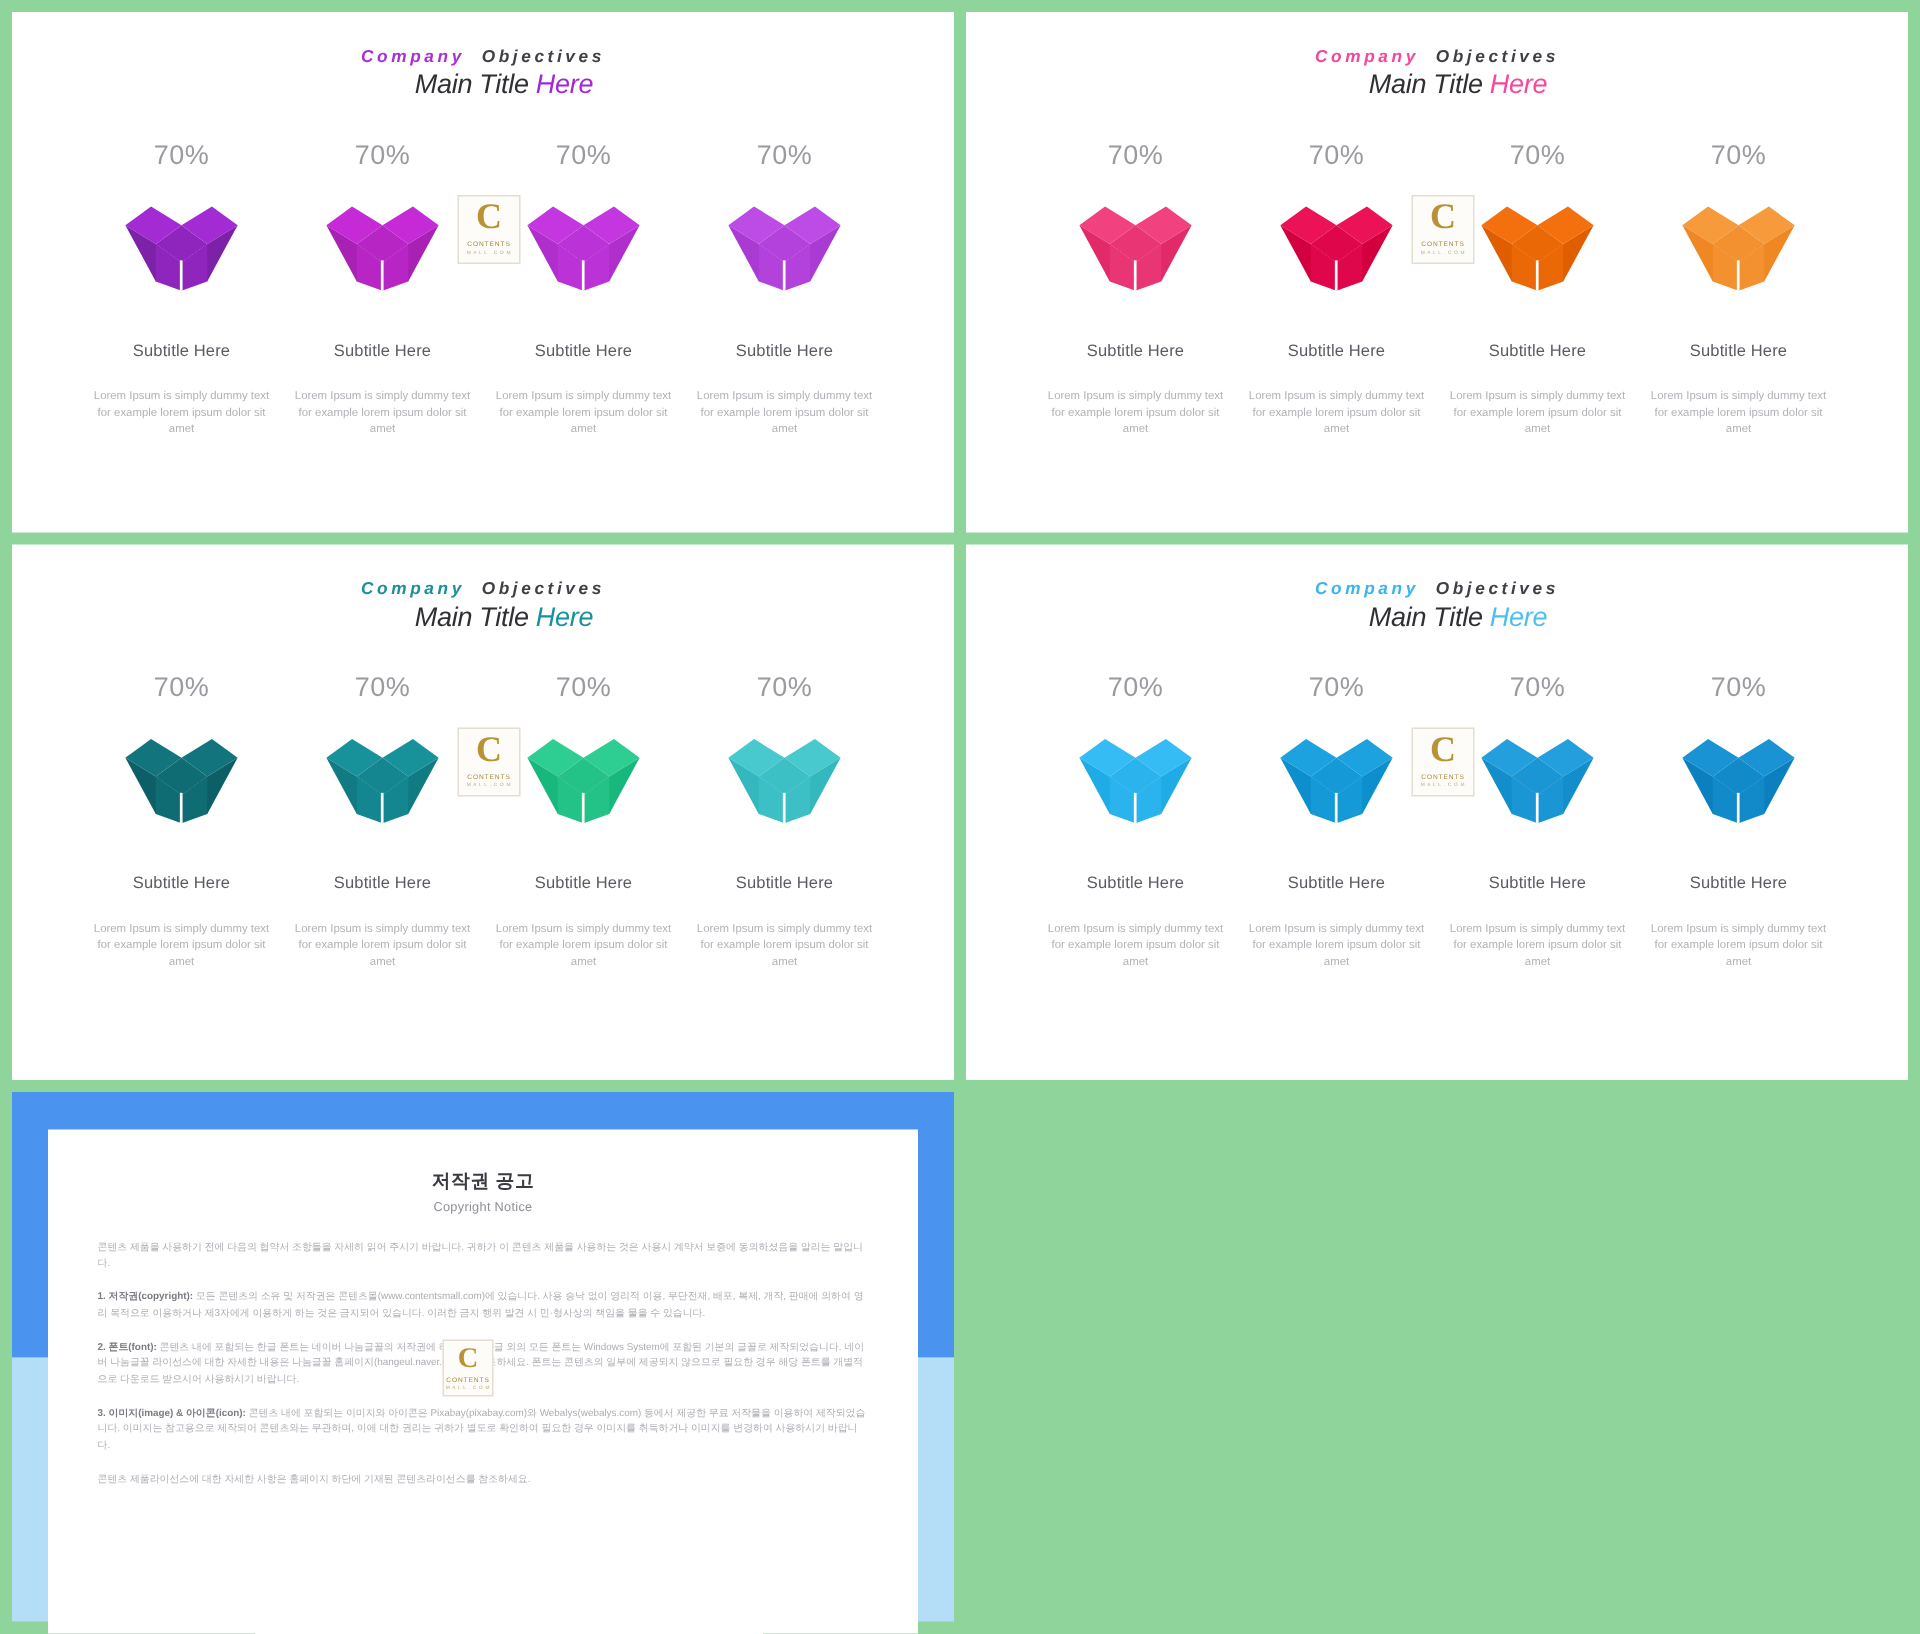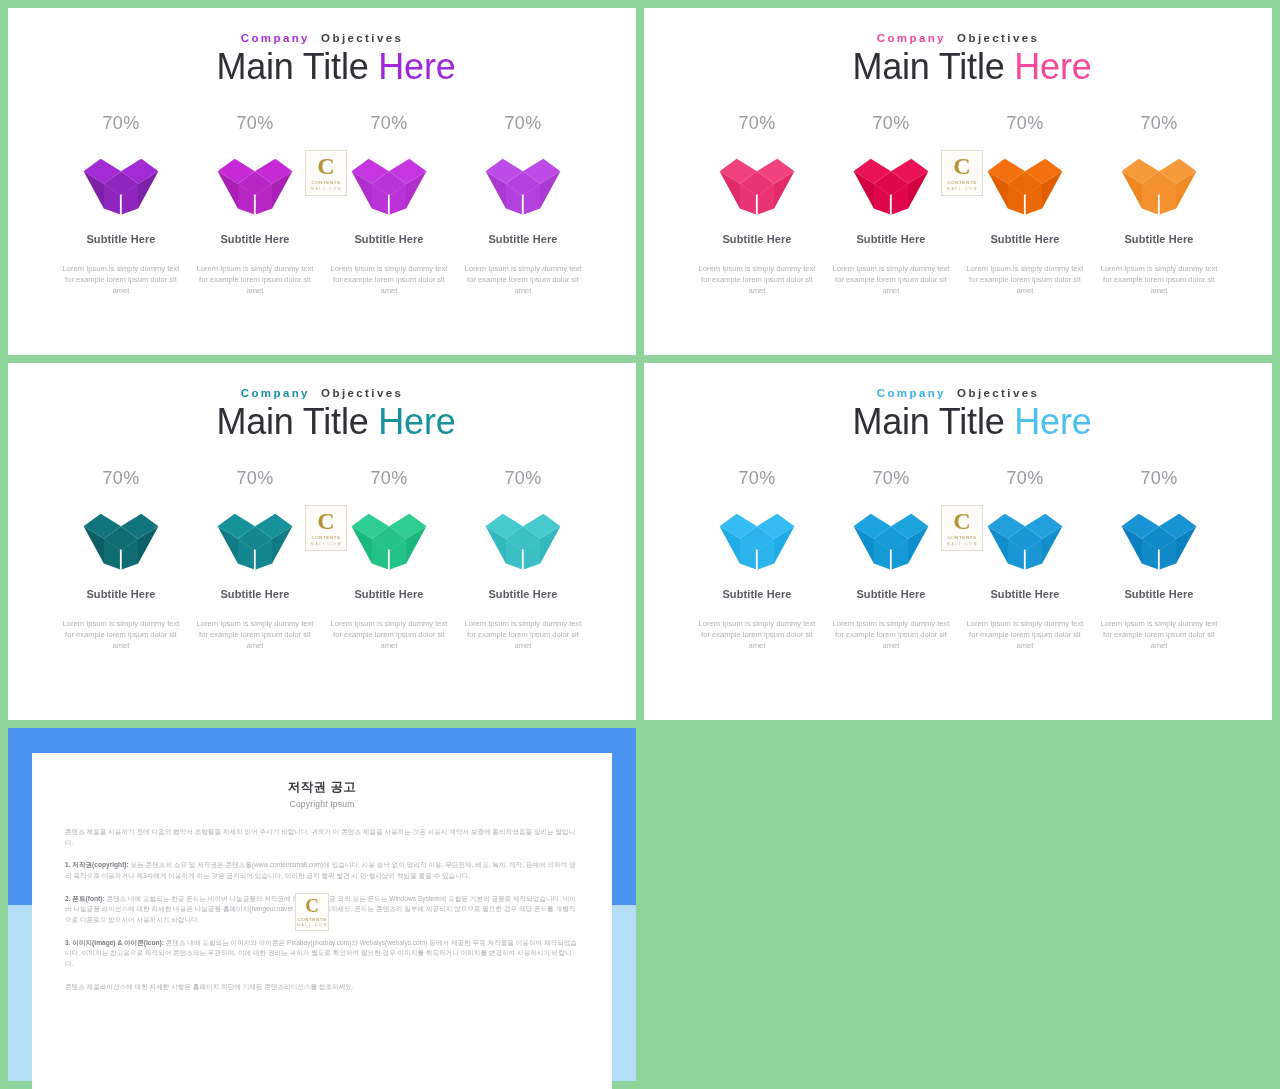--- a/index.html
+++ b/index.html
@@ -23,31 +23,32 @@
   #slide-1 { left: 8px;   top: 8px;   width: 628px; height: 347px; }
   #slide-2 { left: 644px; top: 8px;   width: 628px; height: 347px; }
   #slide-3 { left: 8px;   top: 363px; width: 628px; height: 357px; }
   #slide-4 { left: 644px; top: 363px; width: 628px; height: 357px; }
   #slide-5 { left: 8px;   top: 728px; width: 628px; height: 353px; }
 
   
   .slide-header {
     text-align: center;
     padding-top: 24px;
+    font-style: italic;
   }
   .eyebrow {
     font-size: 11.5px;
     letter-spacing: 2.4px;
     font-weight: bold;
     margin-bottom: 2px;
   }
   .eyebrow .ey-a { }
   .eyebrow .ey-b { color: #3f3f46; }
   .main-title {
-    font-size: 36px;
+    font-size: 18px;
     font-weight: normal;
     color: #2f2f35;
     letter-spacing: -0.2px;
     line-height: 1.15;
     margin-left: 28px;
   }
   .main-title .accent { }
 
   
   .cols {
@@ -70,23 +71,23 @@
   }
   .icon-wrap {
     height: 76px;
     display: flex;
     align-items: center;
     justify-content: center;
     position: relative;
   }
   .boxicon { display: block; }
   .subtitle {
-    margin-top: 11px;
+    margin-top: 26px;
     font-size: 11px;
-    font-weight: bold;
+    font-weight: normal;
     color: #5b5b63;
     letter-spacing: 0.1px;
   }
   .lorem {
     margin-top: 18px;
     font-size: 7.6px;
     color: #b2b2b8;
     line-height: 1.45;
     padding: 0 6px;
   }
@@ -572,21 +573,21 @@
       <div class="lorem">Lorem Ipsum is simply dummy text for example lorem ipsum dolor sit amet</div>
     </div>
       </div>
     </div>
     <div class="slide" id="slide-5">
   <div class="cpy-frame-top"></div>
   <div class="cpy-frame-bot"></div>
   <div class="cpy-page">
     <div class="cpy-title">
       <div class="cpy-title-ko">저작권 공고</div>
-      <div class="cpy-title-en">Copyright Ipsum</div>
+      <div class="cpy-title-en">Copyright Notice</div>
     </div>
     <div class="cpy-body">
       <div class="cpy-para">콘텐츠 제품을 사용하기 전에 다음의 협약서 조항들을 자세히 읽어 주시기 바랍니다. 귀하가 이 콘텐츠 제품을 사용하는 것은 사용시 계약서 보증에 동의하셨음을 알리는 말입니다.</div>
           <div class="cpy-para"><b>1. 저작권(copyright):</b> 모든 콘텐츠의 소유 및 저작권은 콘텐츠몰(www.contentsmall.com)에 있습니다. 사용 승낙 없이 영리적 이용, 무단전재, 배포, 복제, 개작, 판매에 의하여 영리 목적으로 이용하거나 제3자에게 이용하게 하는 것은 금지되어 있습니다. 이러한 금지 행위 발견 시 민·형사상의 책임을 물을 수 있습니다.</div>
           <div class="cpy-para"><b>2. 폰트(font):</b> 콘텐츠 내에 포함되는 한글 폰트는 네이버 나눔글꼴의 저작권에 해당하며, 한글 외의 모든 폰트는 Windows System에 포함된 기본의 글꼴로 제작되었습니다. 네이버 나눔글꼴 라이선스에 대한 자세한 내용은 나눔글꼴 홈페이지(hangeul.naver.com)를 참조하세요. 폰트는 콘텐츠의 일부에 제공되지 않으므로 필요한 경우 해당 폰트를 개별적으로 다운로드 받으시어 사용하시기 바랍니다.</div>
           <div class="cpy-para"><b>3. 이미지(image) &amp; 아이콘(icon):</b> 콘텐츠 내에 포함되는 이미지와 아이콘은 Pixabay(pixabay.com)와 Webalys(webalys.com) 등에서 제공한 무료 저작물을 이용하여 제작되었습니다. 이미지는 참고용으로 제작되어 콘텐츠와는 무관하며, 이에 대한 권리는 귀하가 별도로 확인하여 필요한 경우 이미지를 취득하거나 이미지를 변경하여 사용하시기 바랍니다.</div>
           <div class="cpy-para">콘텐츠 제품라이선스에 대한 자세한 사항은 홈페이지 하단에 기재된 콘텐츠라이선스를 참조하세요.</div>
       <div class="cpy-watermark">
     <div class="wm-c">C</div>
     <div class="wm-name">CONTENTS</div>

